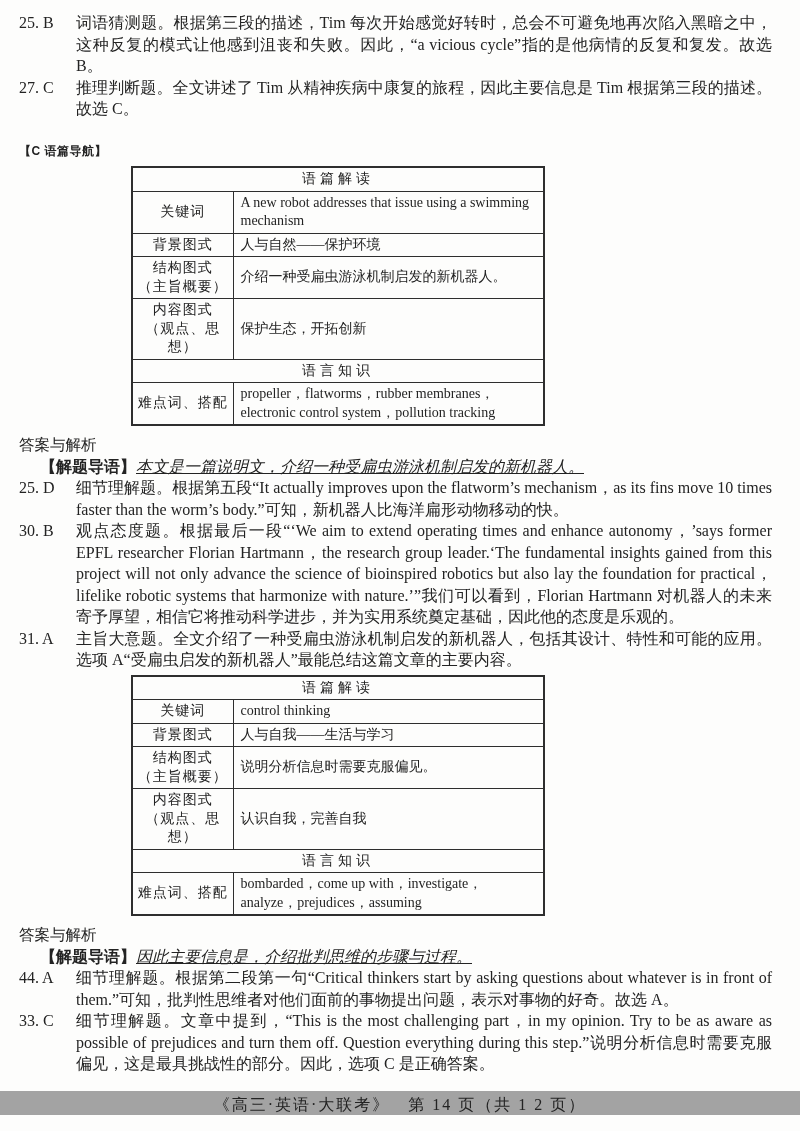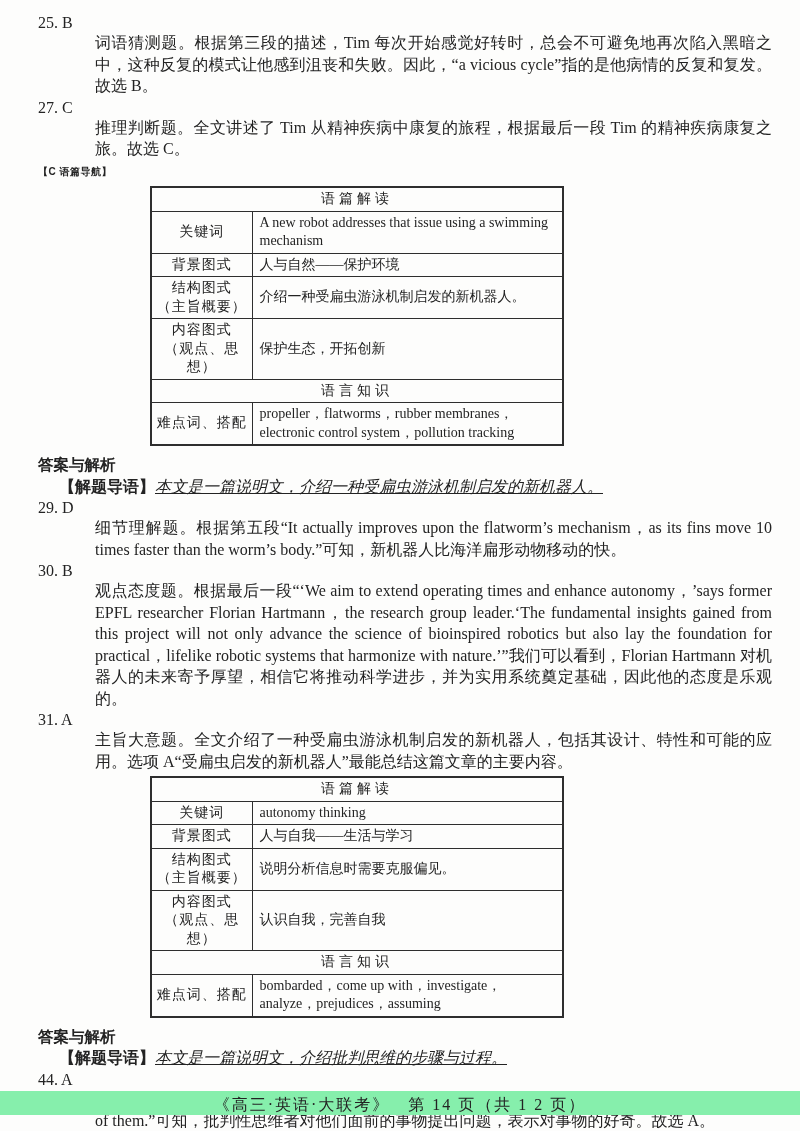--- a/index.html
+++ b/index.html
@@ -7,36 +7,36 @@
   .page {
     position: relative;
     width: 800px;
     height: 1131px;
     margin: 0 auto;
     background: #fdfdfc;
     color: #232323;
     font-family: "Liberation Serif", "DejaVu Serif", serif;
     font-size: 16px;
     line-height: 21.5px;
-    padding: 12px 28px 0 38px;
+    padding: 12px 28px 0 19px;
     overflow: hidden;
   }
   .qa { display: flex; align-items: flex-start; }
   .qa .qnum { width: 57px; flex-shrink: 0; white-space: nowrap; }
-  .qa .qtext { flex: 1; text-align: justify; margin-top: 20px; }
+  .qa .qtext { flex: 1; text-align: justify; }
   .sec-heading {
     font-family: "Liberation Sans", "DejaVu Sans", sans-serif;
     font-weight: bold;
-    font-size: 10px;
-    margin: 1px 0 2px 0;
+    font-size: 12px;
+    margin: 21px 0 2px 0;
     letter-spacing: 0.5px;
   }
   .answers-heading {
     font-family: "Liberation Sans", "DejaVu Sans", sans-serif;
-    font-weight: bold;
+    font-weight: normal;
     font-size: 15.5px;
     margin-top: 3px;
   }
   .guide-line { margin-left: 21px; }
   .guide-line .glabel { font-weight: bold; font-family: "Liberation Sans", "DejaVu Sans", sans-serif; }
   .guide-line .gtext { font-style: italic; text-decoration: underline; }
   table.guide-table {
     border-collapse: collapse;
     width: 414px;
     margin: 4px 0 8px 112px;
@@ -63,36 +63,36 @@
   }
   table.guide-table td.val { text-align: left; }
   .page-footer {
     position: absolute;
     left: 0;
     bottom: 16px;
     width: 100%;
     text-align: center;
     font-size: 16px;
     letter-spacing: 2px;
-    background: #86efac;
+    background: #a3a3a3;
     padding-top: 3px;
   }
 </style>
 </head>
 <body>
 
 <div class="page">
 
   <div class="qa">
     <span class="qnum">25. B</span>
     <div class="qtext">词语猜测题。根据第三段的描述，Tim 每次开始感觉好转时，总会不可避免地再次陷入黑暗之中，这种反复的模式让他感到沮丧和失败。因此，“a vicious cycle”指的是他病情的反复和复发。故选 B。</div>
   </div>
   <div class="qa">
     <span class="qnum">27. C</span>
-    <div class="qtext">推理判断题。全文讲述了 Tim 从精神疾病中康复的旅程，根据最后一段 Tim 的精神疾病康复之旅。故选 C。</div>
+    <div class="qtext">推理判断题。全文讲述了 Tim 从精神疾病中康复的旅程，因此主要信息是 Tim 根据第三段的描述。故选 C。</div>
   </div>
 
   <div class="sec-heading">【C 语篇导航】</div>
 
   <table class="guide-table">
     <tbody>
         <tr>
           <td colspan="2" class="th">语篇解读</td>
         </tr>
     <tr>
@@ -122,41 +122,41 @@
     </tr>
   </tbody>
     </table>
 
   <div class="answers-heading">答案与解析</div>
   <div class="guide-line">
     <span class="glabel">【解题导语】</span><span class="gtext">本文是一篇说明文，介绍一种受扁虫游泳机制启发的新机器人。</span>
   </div>
 
   <div class="qa">
-    <span class="qnum">29. D</span>
+    <span class="qnum">25. D</span>
     <div class="qtext">细节理解题。根据第五段“It actually improves upon the flatworm’s mechanism，as its fins move 10 times faster than the worm’s body.”可知，新机器人比海洋扁形动物移动的快。</div>
   </div>
   <div class="qa">
     <span class="qnum">30. B</span>
     <div class="qtext">观点态度题。根据最后一段“‘We aim to extend operating times and enhance autonomy，’says former EPFL researcher Florian Hartmann，the research group leader.‘The fundamental insights gained from this project will not only advance the science of bioinspired robotics but also lay the foundation for practical，lifelike robotic systems that harmonize with nature.’”我们可以看到，Florian Hartmann 对机器人的未来寄予厚望，相信它将推动科学进步，并为实用系统奠定基础，因此他的态度是乐观的。</div>
   </div>
   <div class="qa">
     <span class="qnum">31. A</span>
     <div class="qtext">主旨大意题。全文介绍了一种受扁虫游泳机制启发的新机器人，包括其设计、特性和可能的应用。选项 A“受扁虫启发的新机器人”最能总结这篇文章的主要内容。</div>
   </div>
 
 
   <table class="guide-table">
     <tbody>
         <tr>
           <td colspan="2" class="th">语篇解读</td>
         </tr>
     <tr>
       <td class="lbl">关键词</td>
-      <td class="val">autonomy thinking</td>
+      <td class="val">control thinking</td>
     </tr>
     <tr>
       <td class="lbl">背景图式</td>
       <td class="val">人与自我——生活与学习</td>
     </tr>
     <tr>
       <td class="lbl">结构图式
 （主旨概要）</td>
       <td class="val">说明分析信息时需要克服偏见。</td>
     </tr>
@@ -170,21 +170,21 @@
         </tr>
     <tr>
       <td class="lbl">难点词、搭配</td>
       <td class="val">bombarded，come up with，investigate，analyze，prejudices，assuming</td>
     </tr>
   </tbody>
     </table>
 
   <div class="answers-heading">答案与解析</div>
   <div class="guide-line">
-    <span class="glabel">【解题导语】</span><span class="gtext">本文是一篇说明文，介绍批判思维的步骤与过程。</span>
+    <span class="glabel">【解题导语】</span><span class="gtext">因此主要信息是，介绍批判思维的步骤与过程。</span>
   </div>
 
   <div class="qa">
     <span class="qnum">44. A</span>
     <div class="qtext">细节理解题。根据第二段第一句“Critical thinkers start by asking questions about whatever is in front of them.”可知，批判性思维者对他们面前的事物提出问题，表示对事物的好奇。故选 A。</div>
   </div>
   <div class="qa">
     <span class="qnum">33. C</span>
     <div class="qtext">细节理解题。文章中提到，“This is the most challenging part，in my opinion. Try to be as aware as possible of prejudices and turn them off. Question everything during this step.”说明分析信息时需要克服偏见，这是最具挑战性的部分。因此，选项 C 是正确答案。</div>
   </div>

